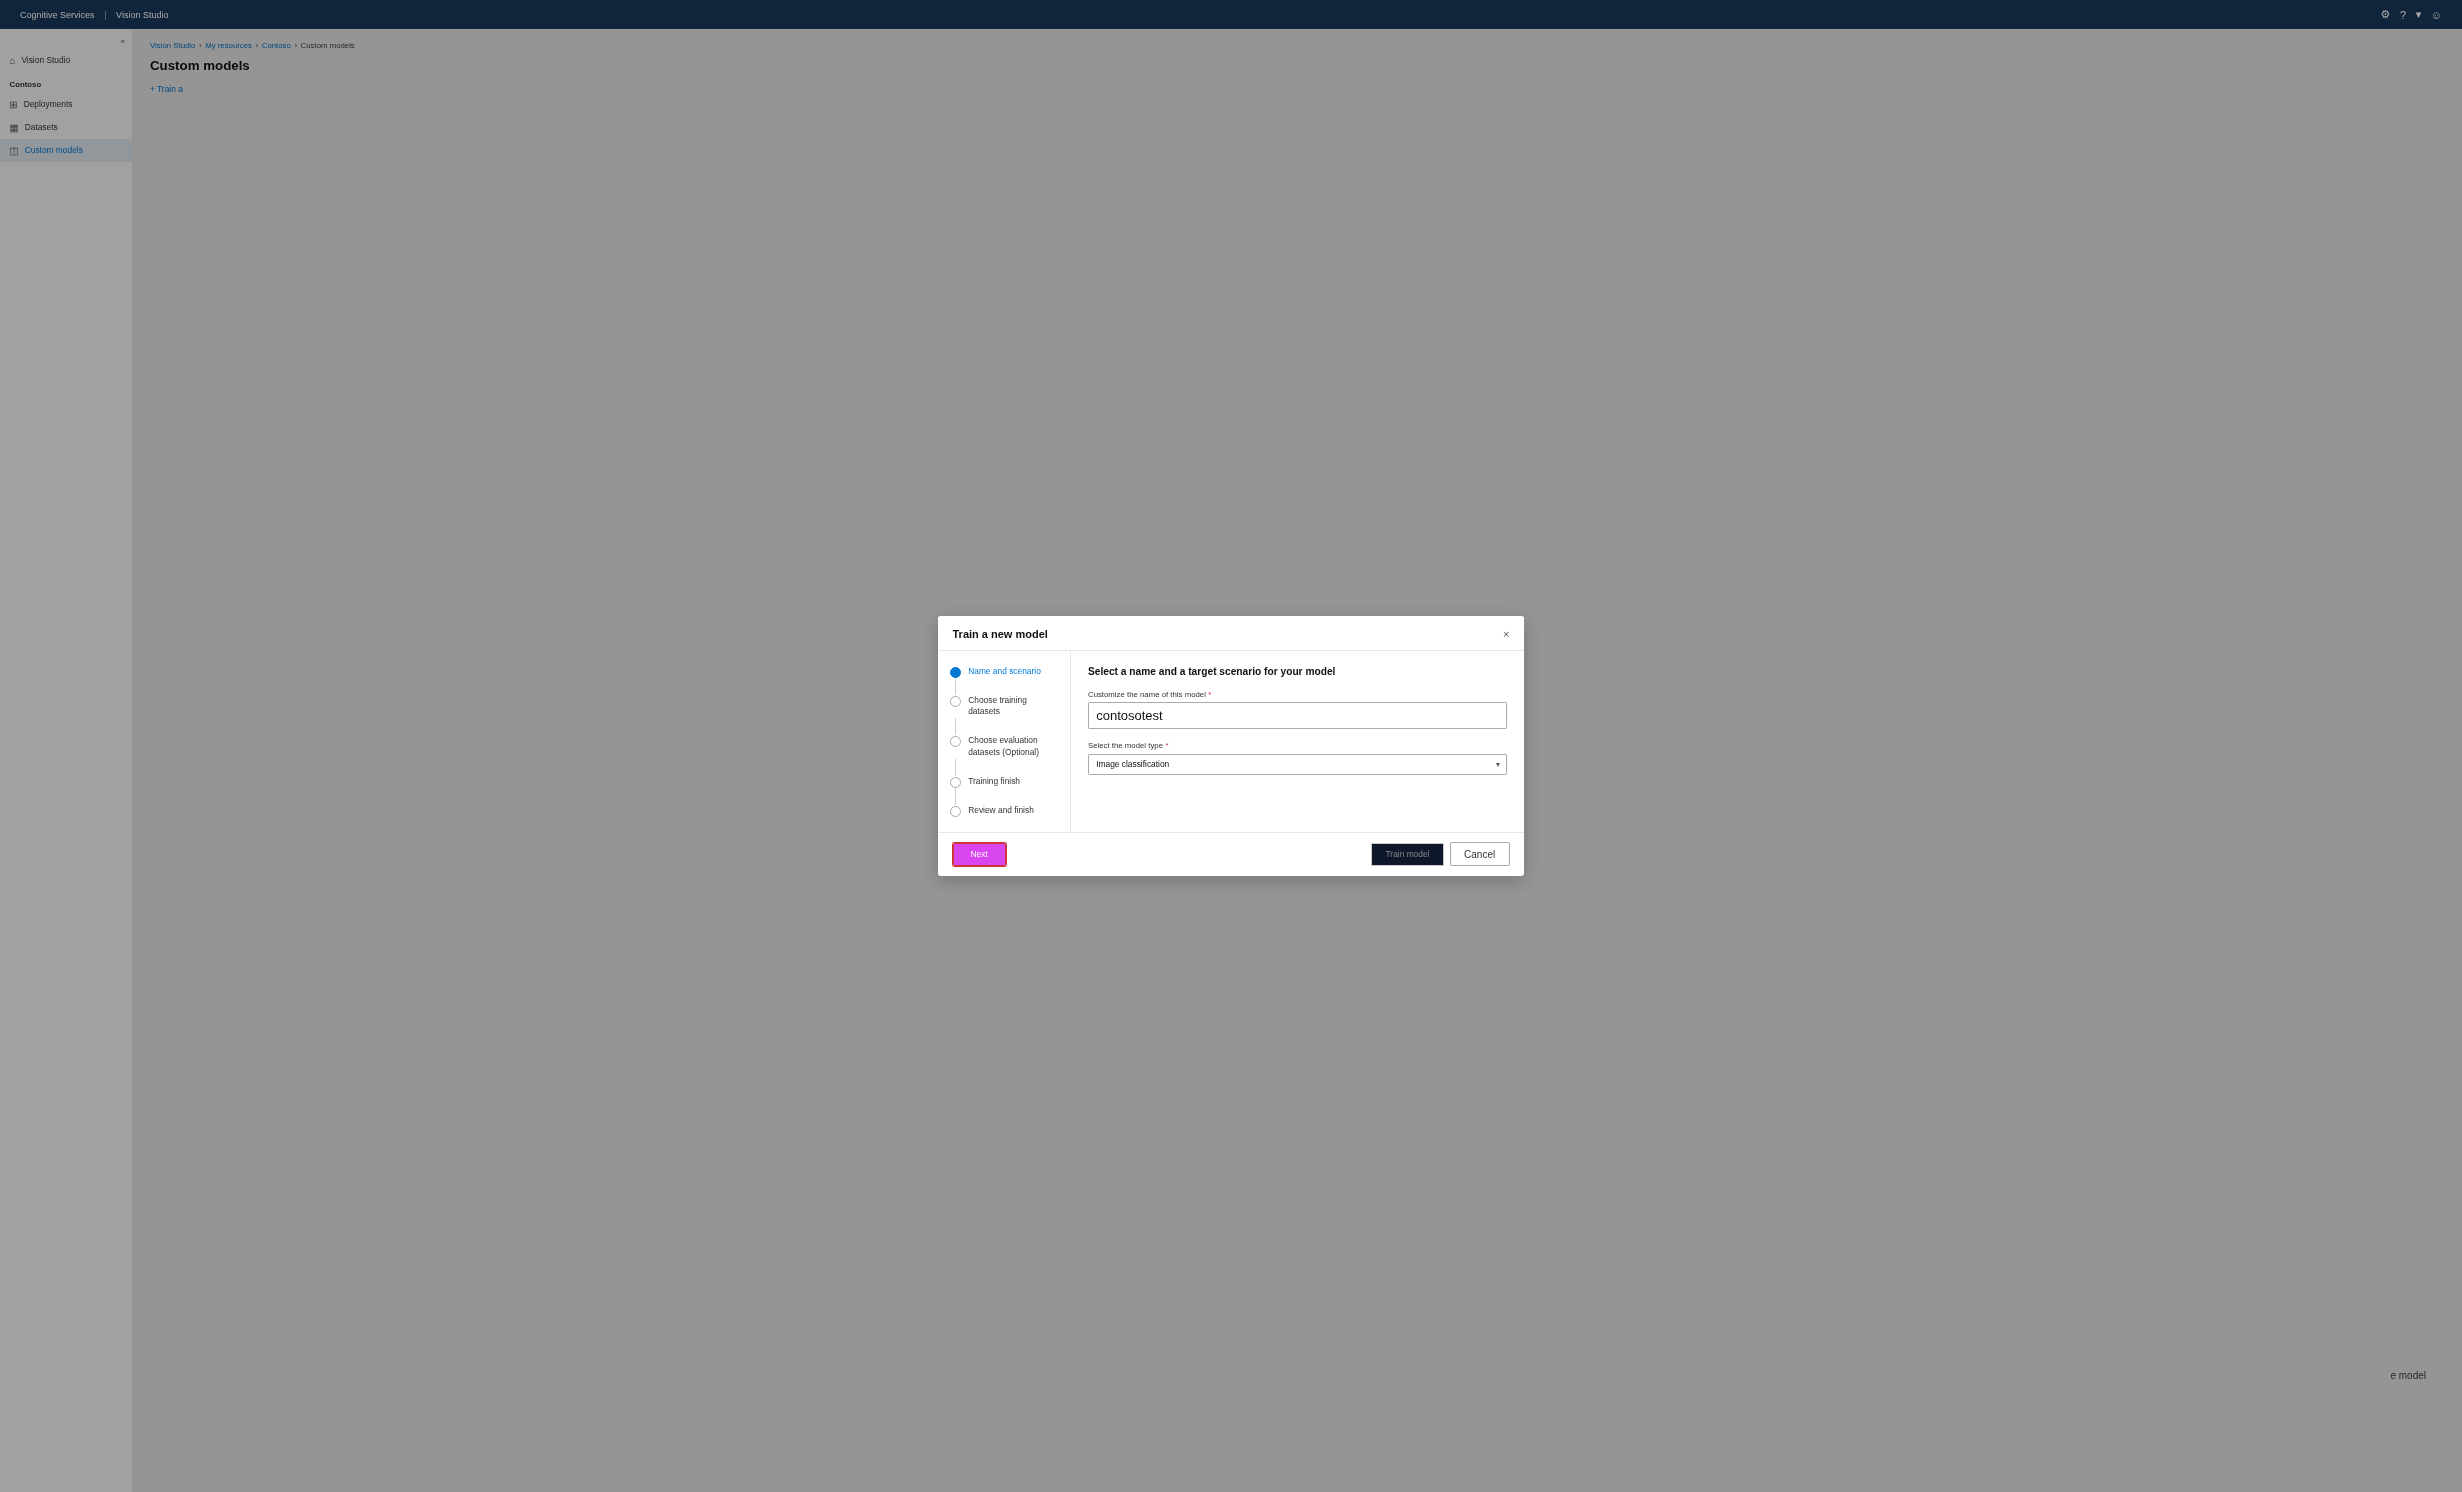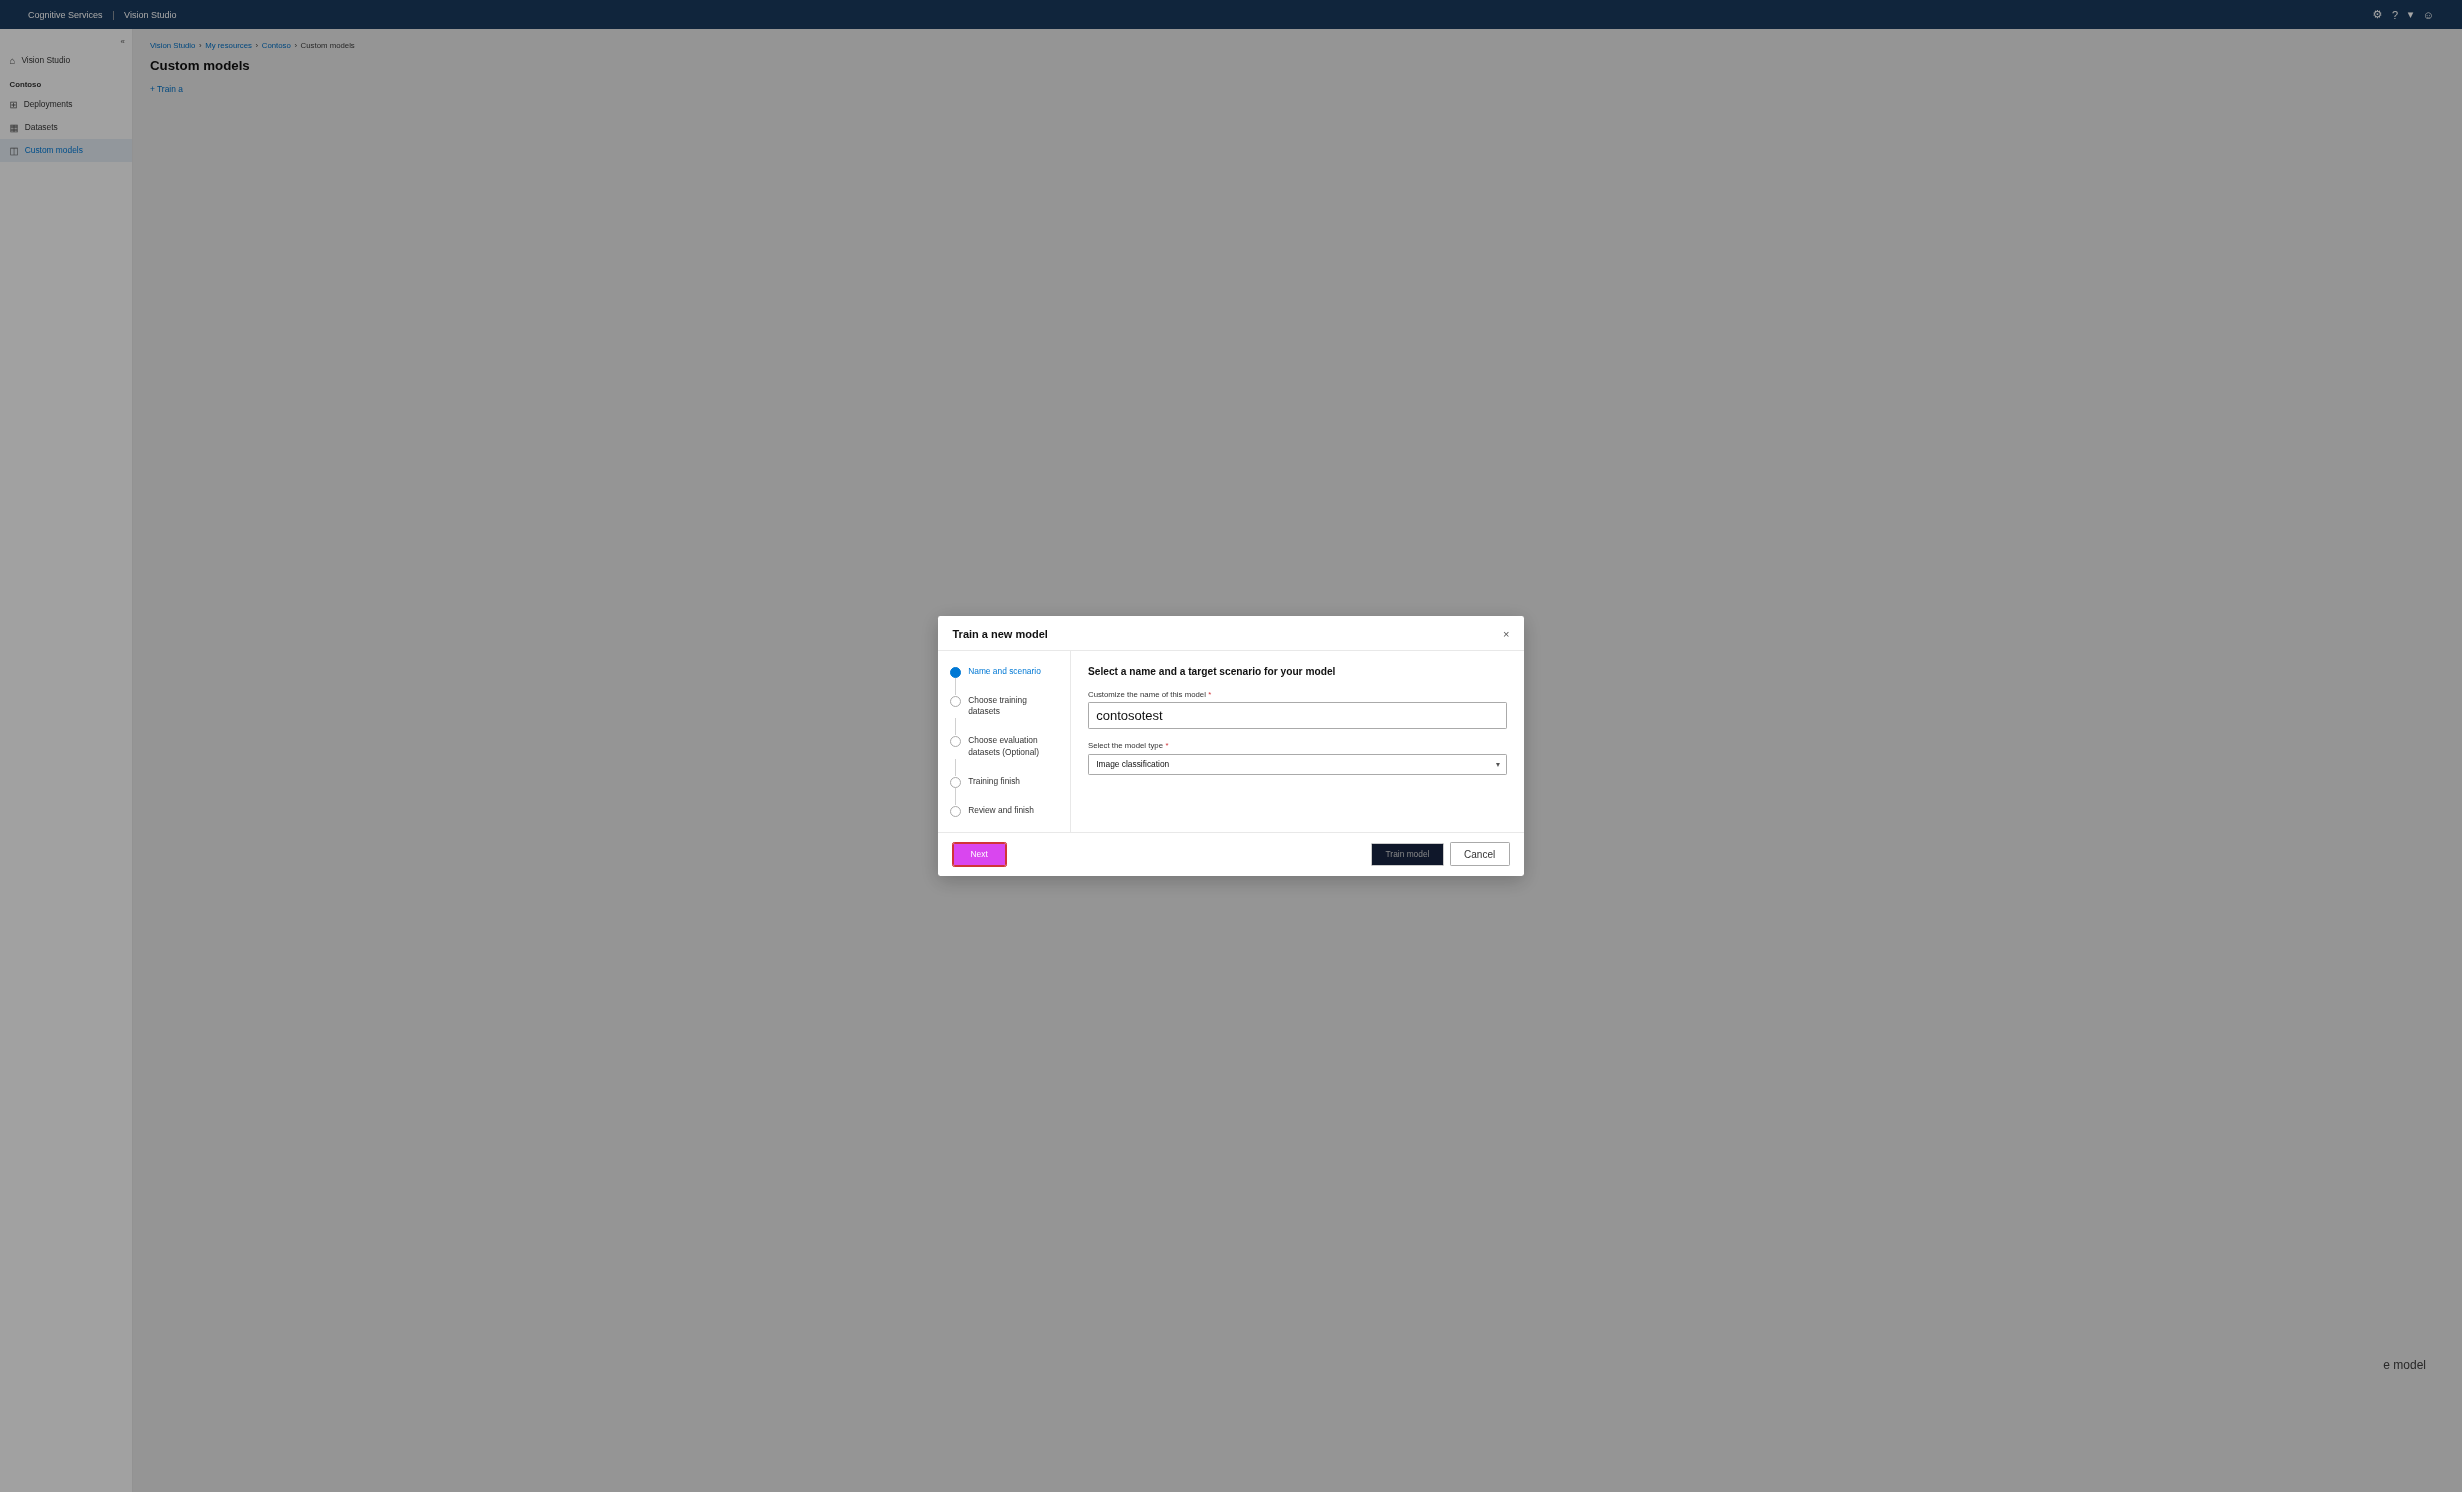--- a/index.html
+++ b/index.html
@@ -5,21 +5,21 @@
     * { box-sizing: border-box; margin: 0; padding: 0; }
     body { font-family: 'Segoe UI', Arial, sans-serif; background: #f0f0f0; height: 100vh; overflow: hidden; }
 
     
     .topbar {
       background: #1a3a5c;
       height: 29px;
       display: flex;
       align-items: center;
       justify-content: space-between;
-      padding: 0 28px;
+      padding: 0 20px;
       color: white;
       gap: 22px;
     }
     .topbar-left {
       display: flex;
       align-items: center;
       gap: 4.8px;
       font-size: 9px;
     }
     .topbar-divider {
@@ -347,21 +347,21 @@
       <span style="color:#0078d4;cursor:pointer;">Contoso</span>
       <span class="breadcrumb-sep">›</span>
       <span style="color:#444;">Custom models</span>
     </div>
     <div class="page-title">
       <span>Custom models</span>
     </div>
     <button class="train-button">
       <span>+ Train a</span>
     </button>
-    <div style="position:absolute;right:36px;bottom:120px;font-size:12px;color:#444;">e model</div>
+    <div style="position:absolute;right:36px;bottom:111px;font-size:10px;color:#444;">e model</div>
   </div>
 </div>
 
 <div class="overlay">
   <div class="dialog">
 
     <div class="dialog-header">
       <span class="dialog-title">Train a new model</span>
       <button class="dialog-close">×</button>
     </div>

